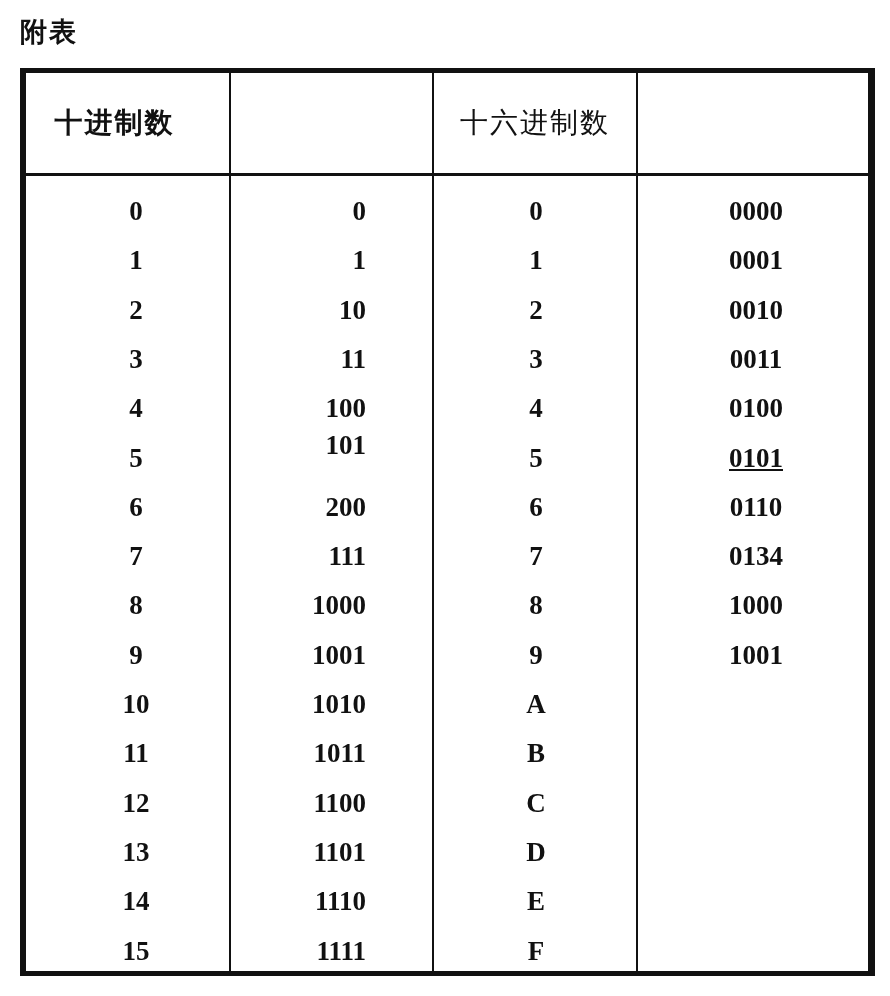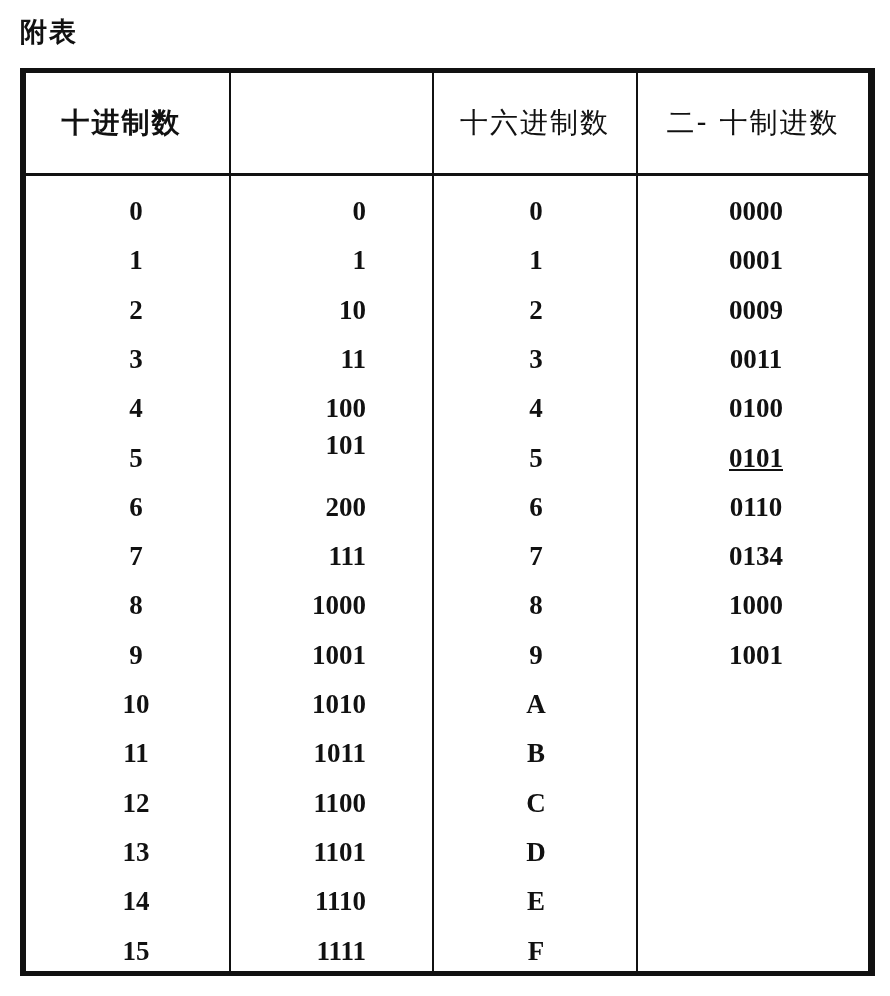--- a/index.html
+++ b/index.html
@@ -44,42 +44,41 @@
 <body>
 
 <div class="title">附表</div>
 
 <div class="frame" id="frame">
   <div class="vline" style="left:203px"></div>
   <div class="vline" style="left:406px"></div>
   <div class="vline" style="left:610px"></div>
   <div class="hline"></div>
 
-  <div class="header-cell h0" style="left:11px;width:169px">十进制数</div>
+  <div class="header-cell h0" style="left:4px;width:169px">十进制数</div>
   <div class="header-cell" style="left:408px;width:202px">十六进制数</div>
-  <div class="header-cell" style="left:612px;width:230px">二- 十制进数</div>
 
   <div id="rows">
       <div>
         <div class="cell c0" style="top: 118px;">0</div>
         <div class="cell c1" style="top: 118px;">0</div>
         <div class="cell c2" style="top: 118px;">0</div>
         <div class="cell c3" style="top: 118px;">0000</div>
       </div>
       <div>
         <div class="cell c0" style="top: 167.3px;">1</div>
         <div class="cell c1" style="top: 167.3px;">1</div>
         <div class="cell c2" style="top: 167.3px;">1</div>
         <div class="cell c3" style="top: 167.3px;">0001</div>
       </div>
       <div>
         <div class="cell c0" style="top: 216.6px;">2</div>
         <div class="cell c1" style="top: 216.6px;">10</div>
         <div class="cell c2" style="top: 216.6px;">2</div>
-        <div class="cell c3" style="top: 216.6px;">0009</div>
+        <div class="cell c3" style="top: 216.6px;">0010</div>
       </div>
       <div>
         <div class="cell c0" style="top: 265.9px;">3</div>
         <div class="cell c1" style="top: 265.9px;">11</div>
         <div class="cell c2" style="top: 265.9px;">3</div>
         <div class="cell c3" style="top: 265.9px;">0011</div>
       </div>
       <div>
         <div class="cell c0" style="top: 315.2px;">4</div>
         <div class="cell c1" style="top: 315.2px;">100</div>

